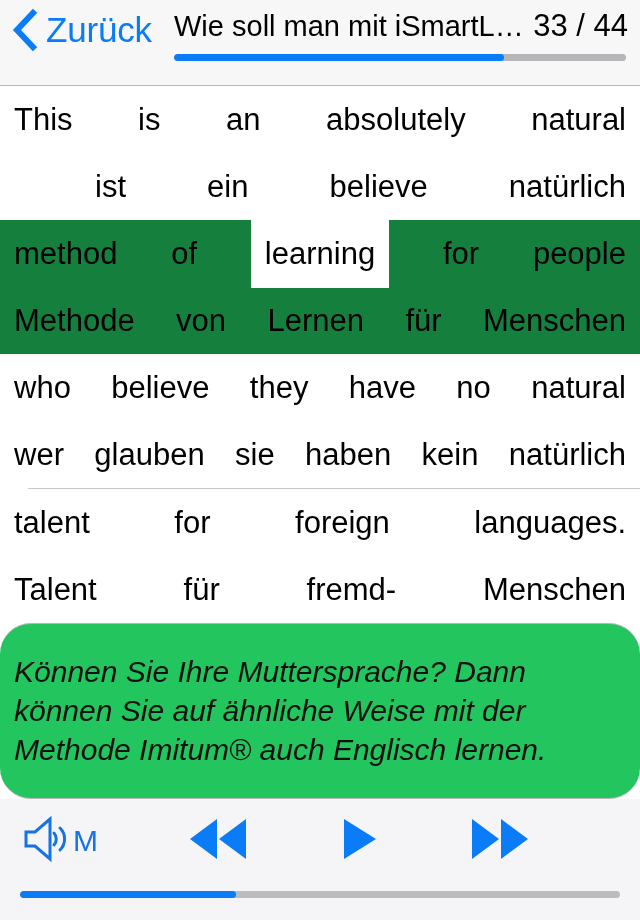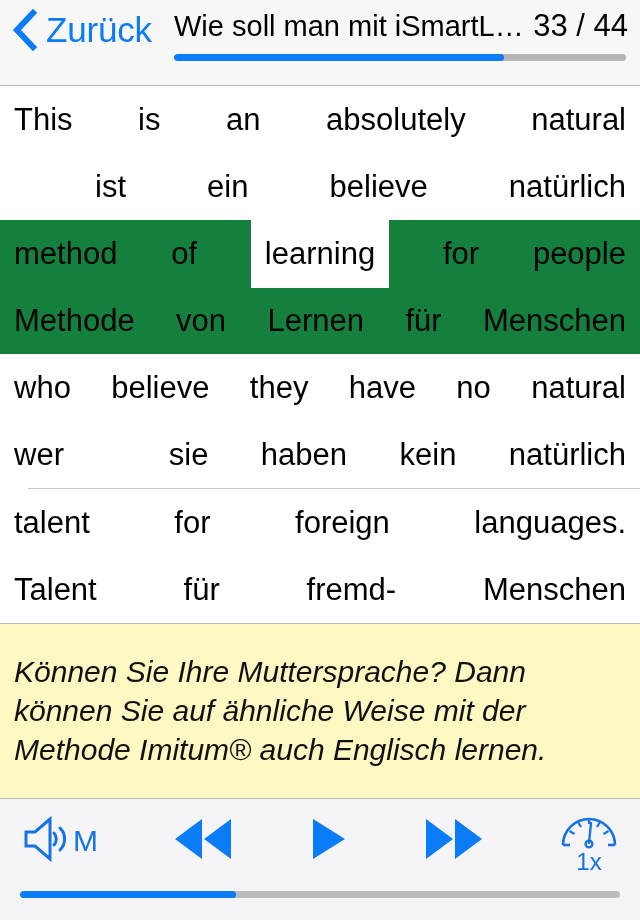--- a/index.html
+++ b/index.html
@@ -134,26 +134,27 @@
   }
   .block-sep {
     height: 1px;
     background: #c8c8ca;
     margin-left: 28px;
   }
 
   
   .note {
     flex: 0 0 auto;
-    background: #fef9c3;
+    background: #22c55e;
     border-top: 1px solid #b9b9bb;
     border-bottom: 1px solid #b9b9bb;
     box-sizing: border-box;
     padding: 28px 14px 22px 14px;
     height: 176px;
+    border-radius: 31px;
   }
   .note-text {
     font-style: italic;
     font-size: 30px;
     line-height: 39px;
     color: #111;
   }
 
   
   .toolbar {
@@ -300,20 +301,21 @@
           <div style="flex: 1 1 auto;"></div>
           <div class="word">have</div>
           <div style="flex: 1 1 auto;"></div>
           <div class="word">no</div>
           <div style="flex: 1 1 auto;"></div>
           <div class="word">natural</div>
         </div>
         <div class="pair-row trg">
           <div class="word">wer</div>
           <div style="flex: 1 1 auto;"></div>
+          <div class="word">glauben</div>
           <div style="flex: 1 1 auto;"></div>
           <div class="word">sie</div>
           <div style="flex: 1 1 auto;"></div>
           <div class="word">haben</div>
           <div style="flex: 1 1 auto;"></div>
           <div class="word">kein</div>
           <div style="flex: 1 1 auto;"></div>
           <div class="word">natürlich</div>
         </div>
       </div>
@@ -385,37 +387,20 @@
         <span>
           <svg width="64" height="46" viewBox="0 0 64 46" aria-hidden="true">
             <polygon points="4,3 4,43 31,23" fill="#0a7cf7"></polygon>
             <polygon points="33,3 33,43 60,23" fill="#0a7cf7"></polygon>
           </svg>
         </span>
       </div>
 
       <div class="tb-spacer"></div>
 
-      <div class="tb-item gauge-wrap">
-        <span>
-          <svg width="62" height="42" viewBox="0 0 62 42" aria-hidden="true">
-            <path d="M5 37 A26 26 0 0 1 57 37" fill="none" stroke="#1573e6" stroke-width="2.6"></path>
-            <line x1="5" y1="37" x2="12" y2="37" stroke="#1573e6" stroke-width="2.6"></line>
-            <line x1="50" y1="37" x2="57" y2="37" stroke="#1573e6" stroke-width="2.6"></line>
-            <line x1="11.5" y1="23" x2="16.5" y2="26" stroke="#1573e6" stroke-width="2.2"></line>
-            <line x1="20" y1="14" x2="23" y2="19" stroke="#1573e6" stroke-width="2.2"></line>
-            <line x1="31" y1="10" x2="31" y2="16" stroke="#1573e6" stroke-width="2.2"></line>
-            <line x1="42" y1="14" x2="39" y2="19" stroke="#1573e6" stroke-width="2.2"></line>
-            <line x1="50.5" y1="23" x2="45.5" y2="26" stroke="#1573e6" stroke-width="2.2"></line>
-            <line x1="31" y1="35" x2="33" y2="15" stroke="#1573e6" stroke-width="2.4" stroke-linecap="round"></line>
-            <circle cx="31" cy="36" r="3.4" fill="none" stroke="#1573e6" stroke-width="2.4"></circle>
-          </svg>
-        </span>
-        <span class="gauge-label">1x</span>
-      </div>
     </div>
 
     <div class="foot-progress">
       <div class="foot-progress-fill" style="width:36%"></div>
     </div>
   </div>
 
 </div>
 
 </body></html>

